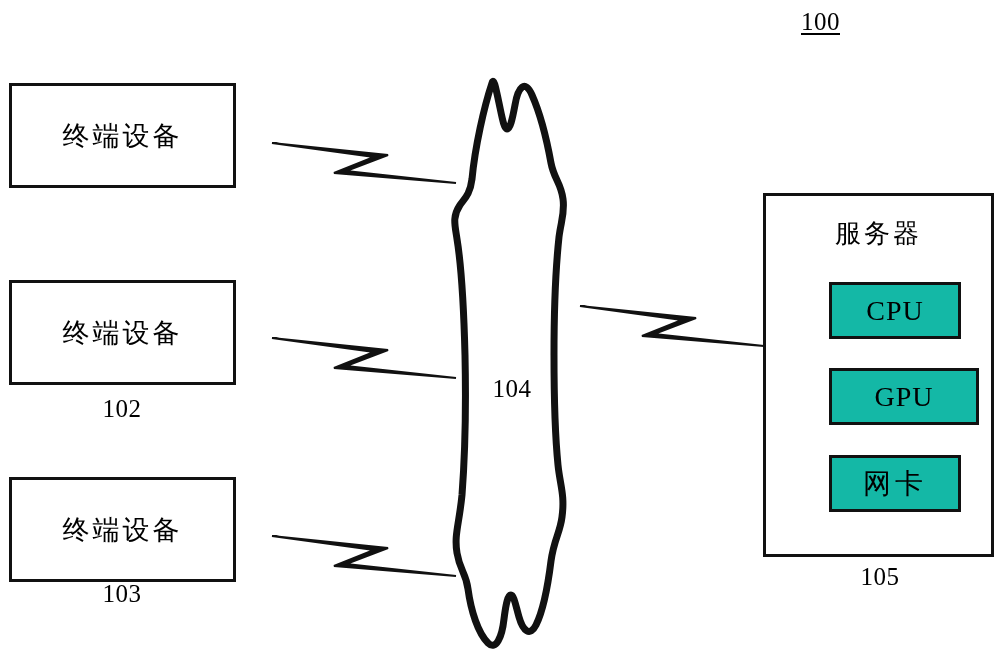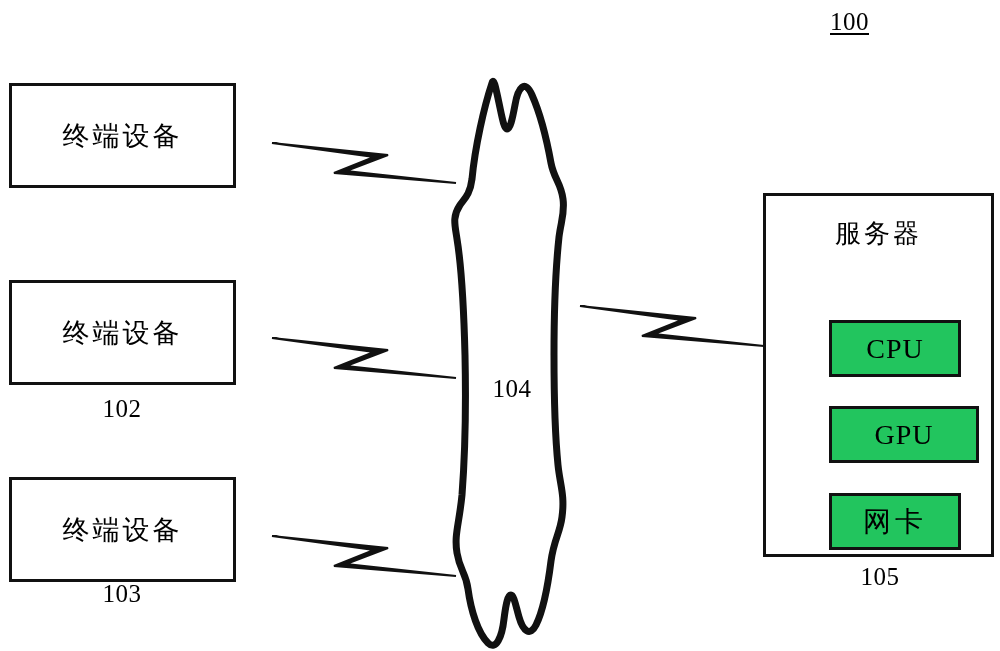--- a/index.html
+++ b/index.html
@@ -62,25 +62,24 @@
     text-align: center;
     top: 20px;
     font-family: "DejaVu Serif", "Liberation Serif", serif;
     font-size: 26px;
     letter-spacing: 3px;
   }
   .unit-box {
     position: absolute;
     box-sizing: border-box;
     border: 3px solid #111111;
-    background: #22c55e;
+    background: #14b8a6;
     display: flex;
     align-items: center;
     justify-content: center;
-    margin-top: 38px;
   }
   .unit-label {
     font-family: "Liberation Serif", "DejaVu Serif", serif;
     font-size: 28px;
     letter-spacing: 1px;
   }
   .unit-label.cjk {
     font-family: "DejaVu Serif", "Liberation Serif", serif;
     letter-spacing: 4px;
   }
@@ -98,21 +97,21 @@
   
   .bolt {
     position: absolute;
   }
 </style>
 </head>
 <body>
 
 <div id="canvas">
 
-  <div class="fig-number" style="left:830px; top:8px;">100</div>
+  <div class="fig-number" style="left:801px; top:8px;">100</div>
 
   <div class="device-box" style="left:9px; top:83px; width:227px; height:105px;">
     <span class="device-label">终端设备</span>
   </div>
 
   <div class="device-box" style="left:9px; top:280px; width:227px; height:105px;">
     <span class="device-label">终端设备</span>
   </div>
   <div class="ref-num" style="left:62px; top:395px; width:120px;">102</div>
 

